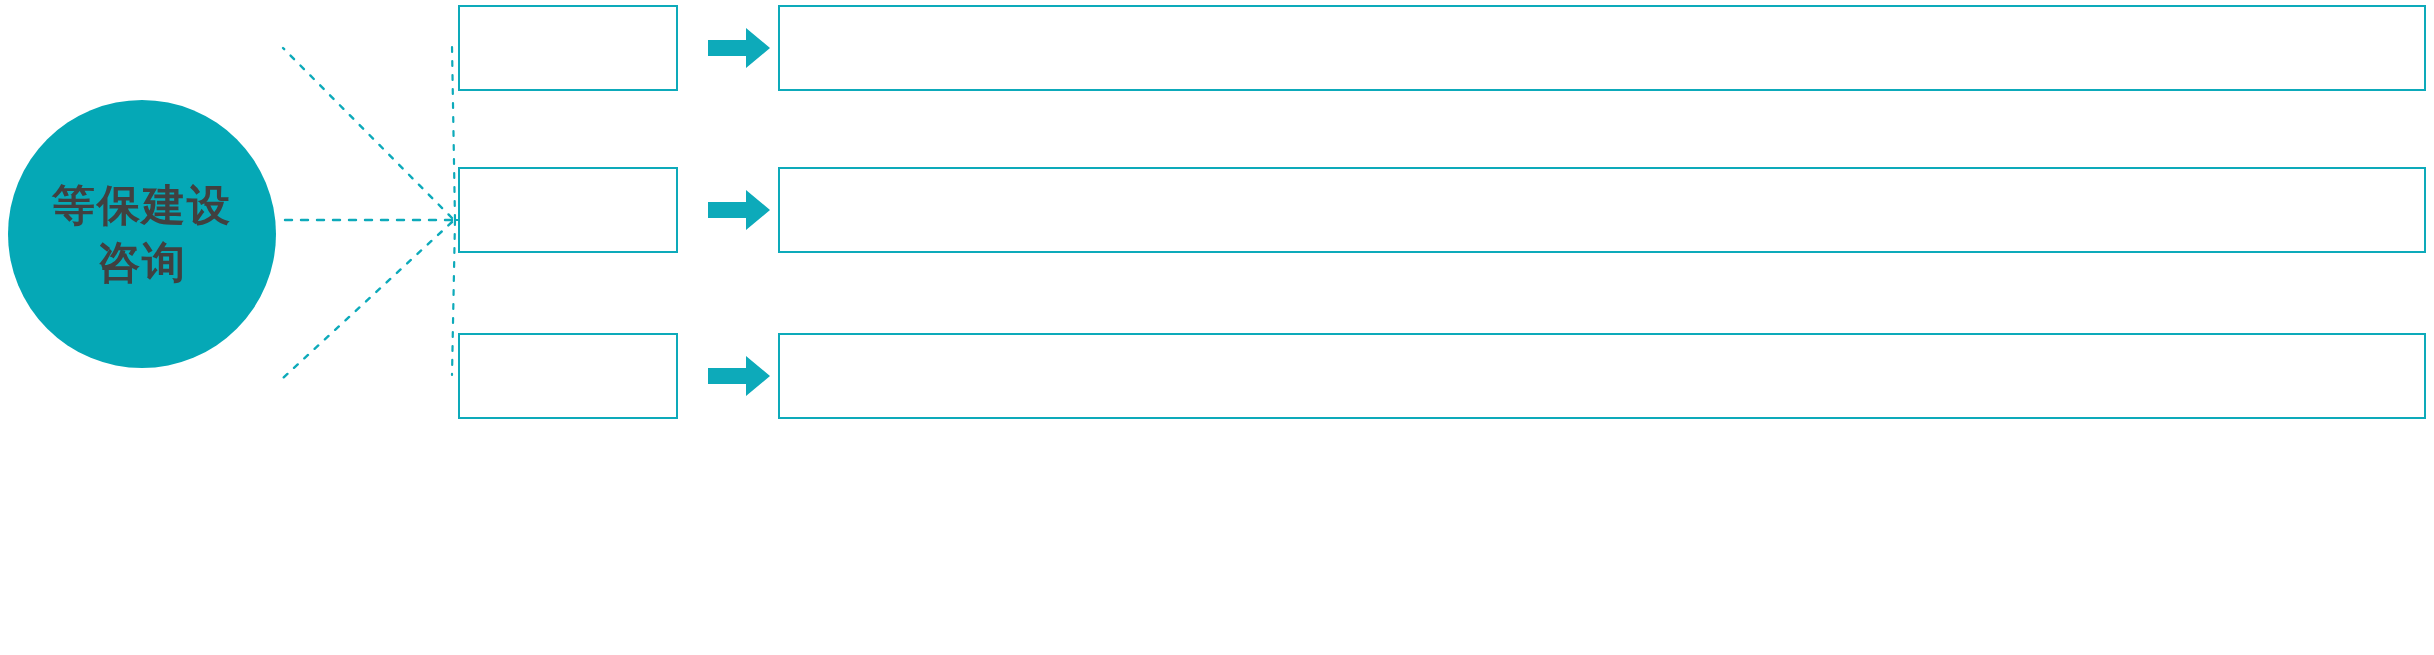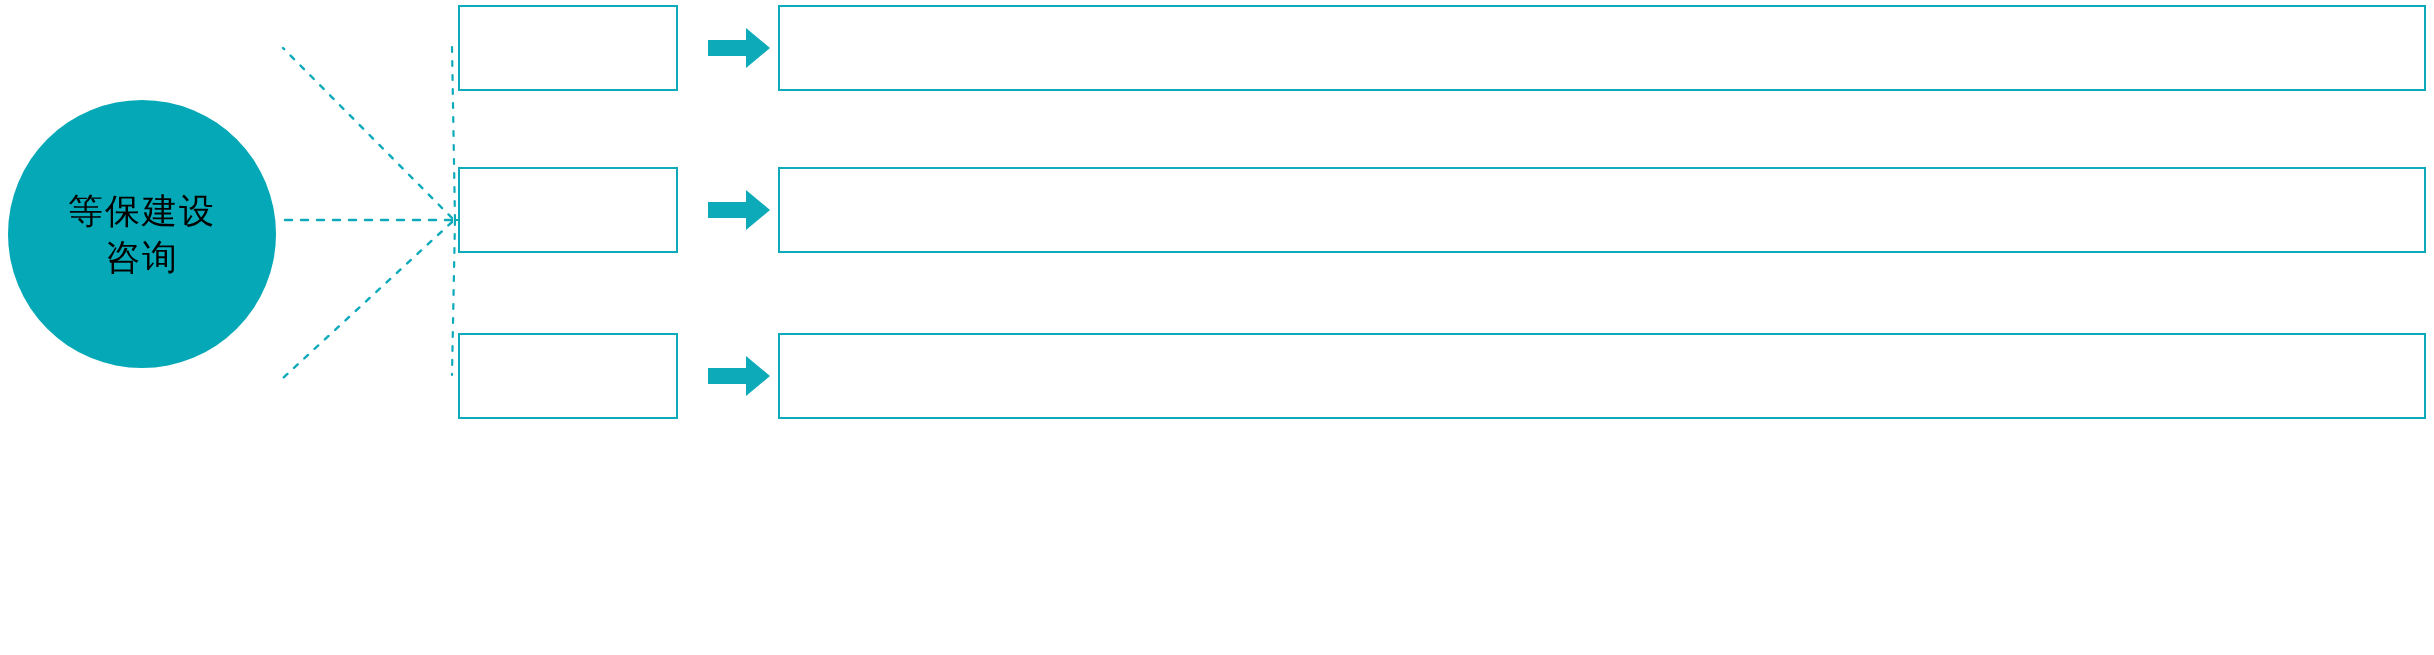--- a/index.html
+++ b/index.html
@@ -28,26 +28,26 @@
     height: 268px;
     border-radius: 50%;
     background: #05A8B6;
     display: flex;
     flex-direction: column;
     align-items: center;
     justify-content: center;
     box-sizing: border-box;
   }
   .hub-line {
-    color: #000000;
-    font-size: 35px;
+    color: #404040;
+    font-size: 43px;
     line-height: 1.32;
     letter-spacing: 2px;
     white-space: nowrap;
-    font-weight: 400;
+    font-weight: 700;
   }
 
   
   .connectors {
     position: absolute;
     left: 0;
     top: 0;
     width: 2434px;
     height: 655px;
     pointer-events: none;

